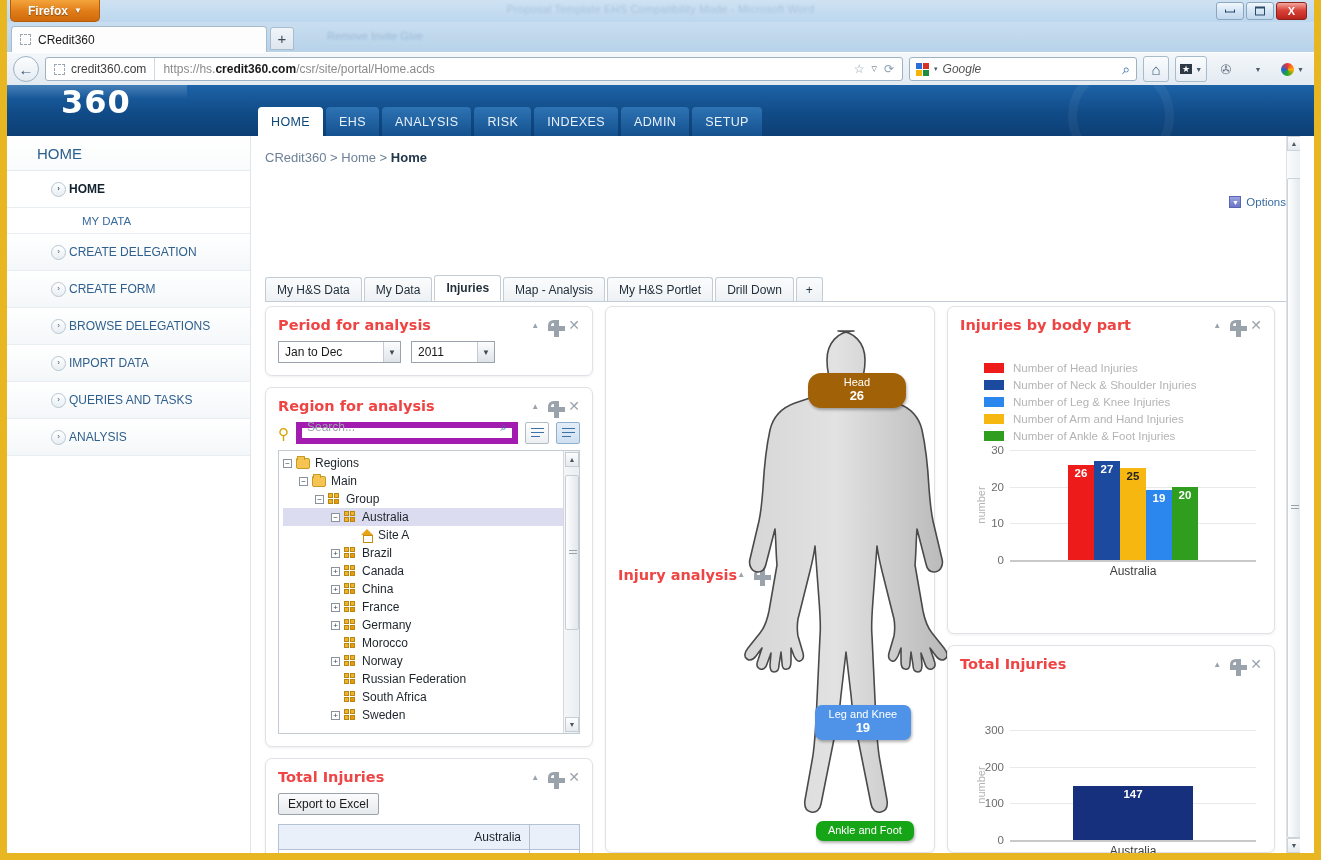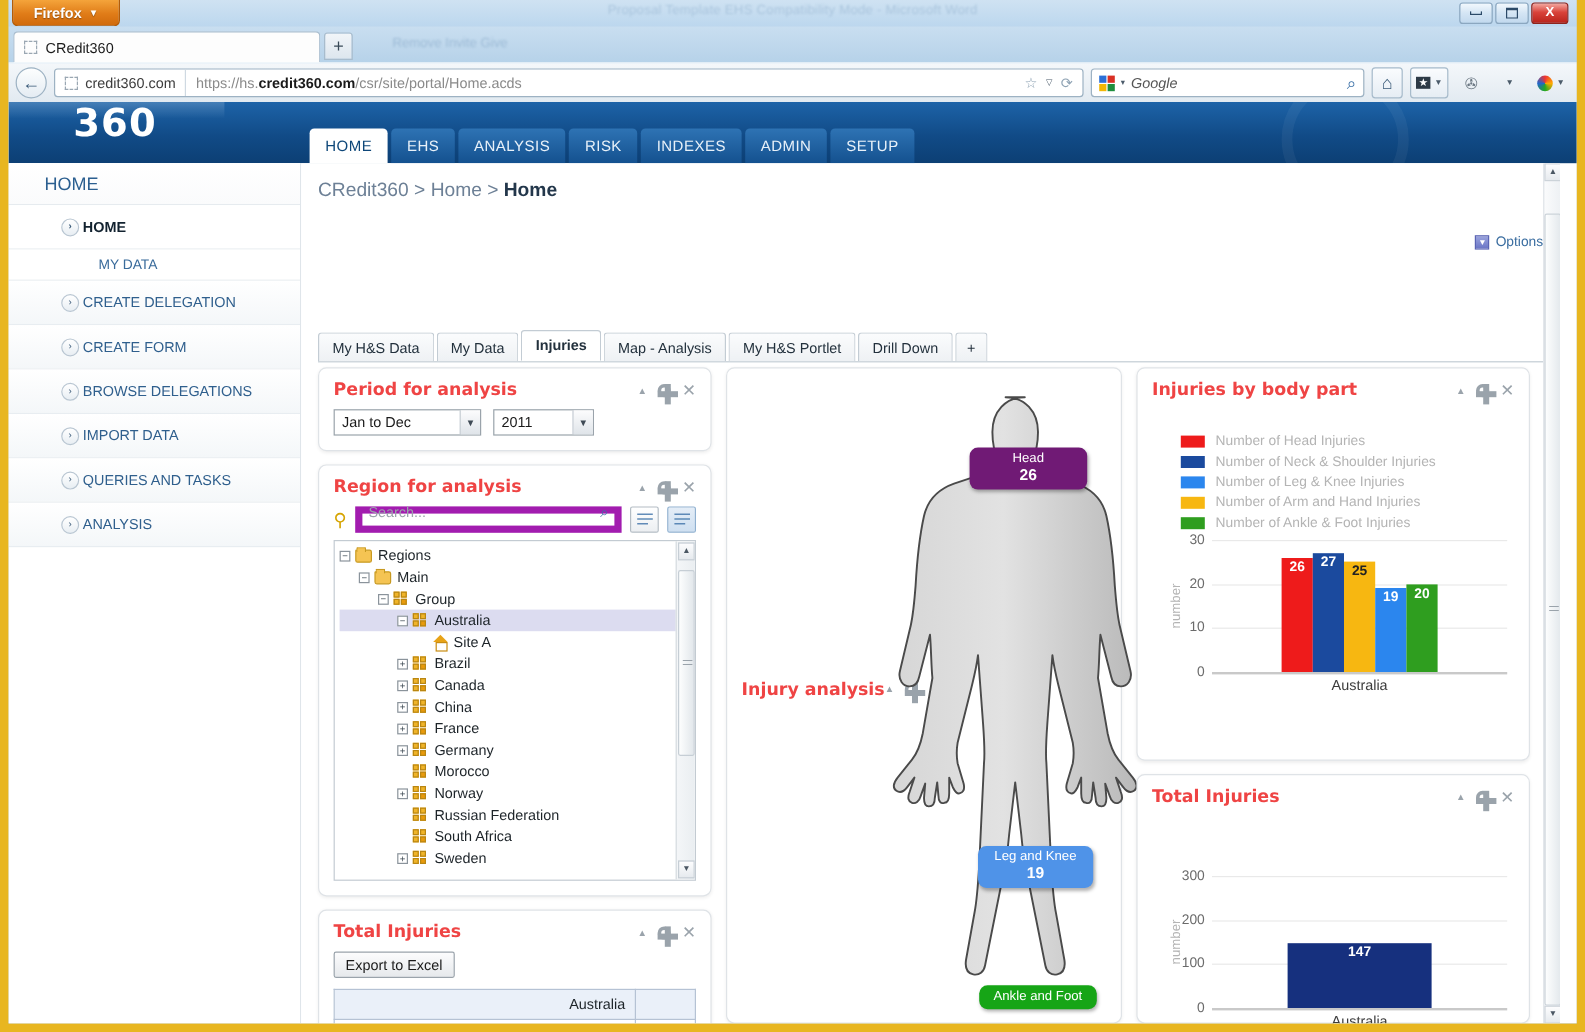--- a/index.html
+++ b/index.html
@@ -196,21 +196,21 @@
     position:absolute; left:44px; width:15px; height:15px; border-radius:50%;
     border:1px solid #b9c6d2; background:linear-gradient(180deg,#fff,#e8eef3);
     display:flex; align-items:center; justify-content:center;
     font-size:8px; color:#3a5a78; line-height:1;
   }
   .side-item .lbl { margin-left:22px; }
   .side-item.sub .lbl { margin-left:0; }
 
   
   #content { position:absolute; left:244px; top:51px; right:14px; bottom:0; background:#fff; overflow:hidden; }
-  #breadcrumb { padding:14px 0 0 14px; font-size:16px; color:#6d8096; }
+  #breadcrumb { padding:14px 0 0 14px; font-size:13px; color:#6d8096; }
   #breadcrumb b { color:#23374b; font-weight:bold; }
   #welcome {
     margin:16px 0 0 14px; font-size:18.5px; font-weight:bold; color:#2a7ab5;
     font-family:"DejaVu Sans", sans-serif;
   }
   #options-link {
     position:absolute; right:14px; top:60px; display:flex; align-items:center; gap:5px;
     font-size:11.5px; color:#3a6da0;
   }
   #options-icon {
@@ -388,21 +388,21 @@
   #portlet-injury { flex:1; display:flex; flex-direction:row; }
   #bodywrap { position:relative; flex:1; min-height:0; }
   #bodysvg { position:absolute; left:50%; transform:translateX(-50%); top:6px; }
   .bodytag {
     position:absolute; border-radius:7px; color:#fff; text-align:center;
     padding:3px 10px 4px; line-height:1.15;
     box-shadow:1px 2px 3px rgba(0,0,0,.3);
     font-size:11px;
   }
   .bodytag .num { display:block; font-weight:bold; font-size:13px; }
-  #tag-head { left:22px; top:56px; background:#701a75; min-width:98px; }
+  #tag-head { left:22px; top:56px; background:#a16207; min-width:98px;border-radius:13px; }
   #tag-neck { left:198px; top:86px; background:#1d5eae; min-width:110px; }
   #tag-arm  { left:195px; top:247px; background:#f5c518; color:#2a2a00; min-width:104px; }
   #tag-arm .num { color:#1a1a00; }
   #tag-leg  { left:29px; top:388px; background:#4f93e8; min-width:96px; }
   #tag-ankle{ left:30px; top:504px; background:#16a516; min-width:98px; }
 
   
   .chartbox { position:relative; }
   .legend { margin:26px 0 6px 24px; }
   .legend-row { display:flex; align-items:center; gap:9px; height:17px; }

